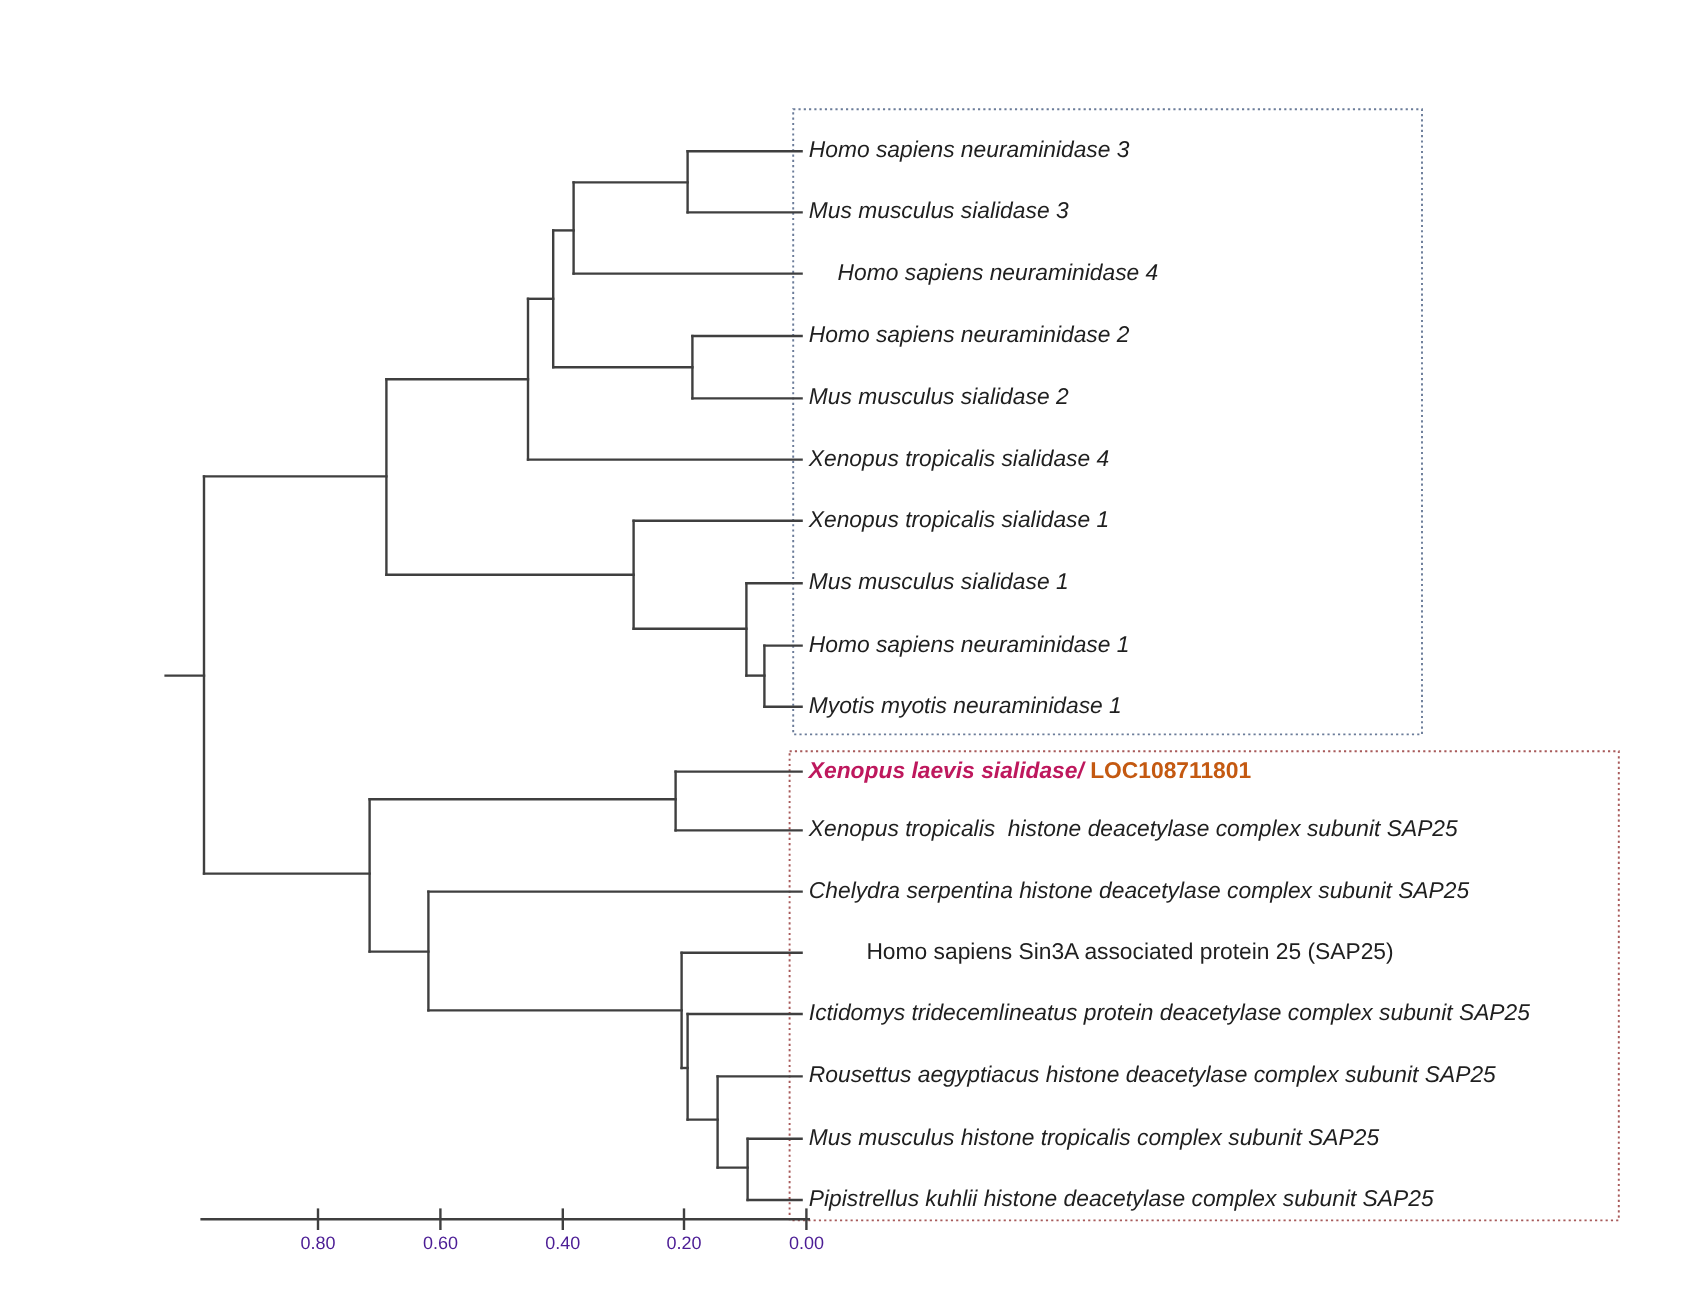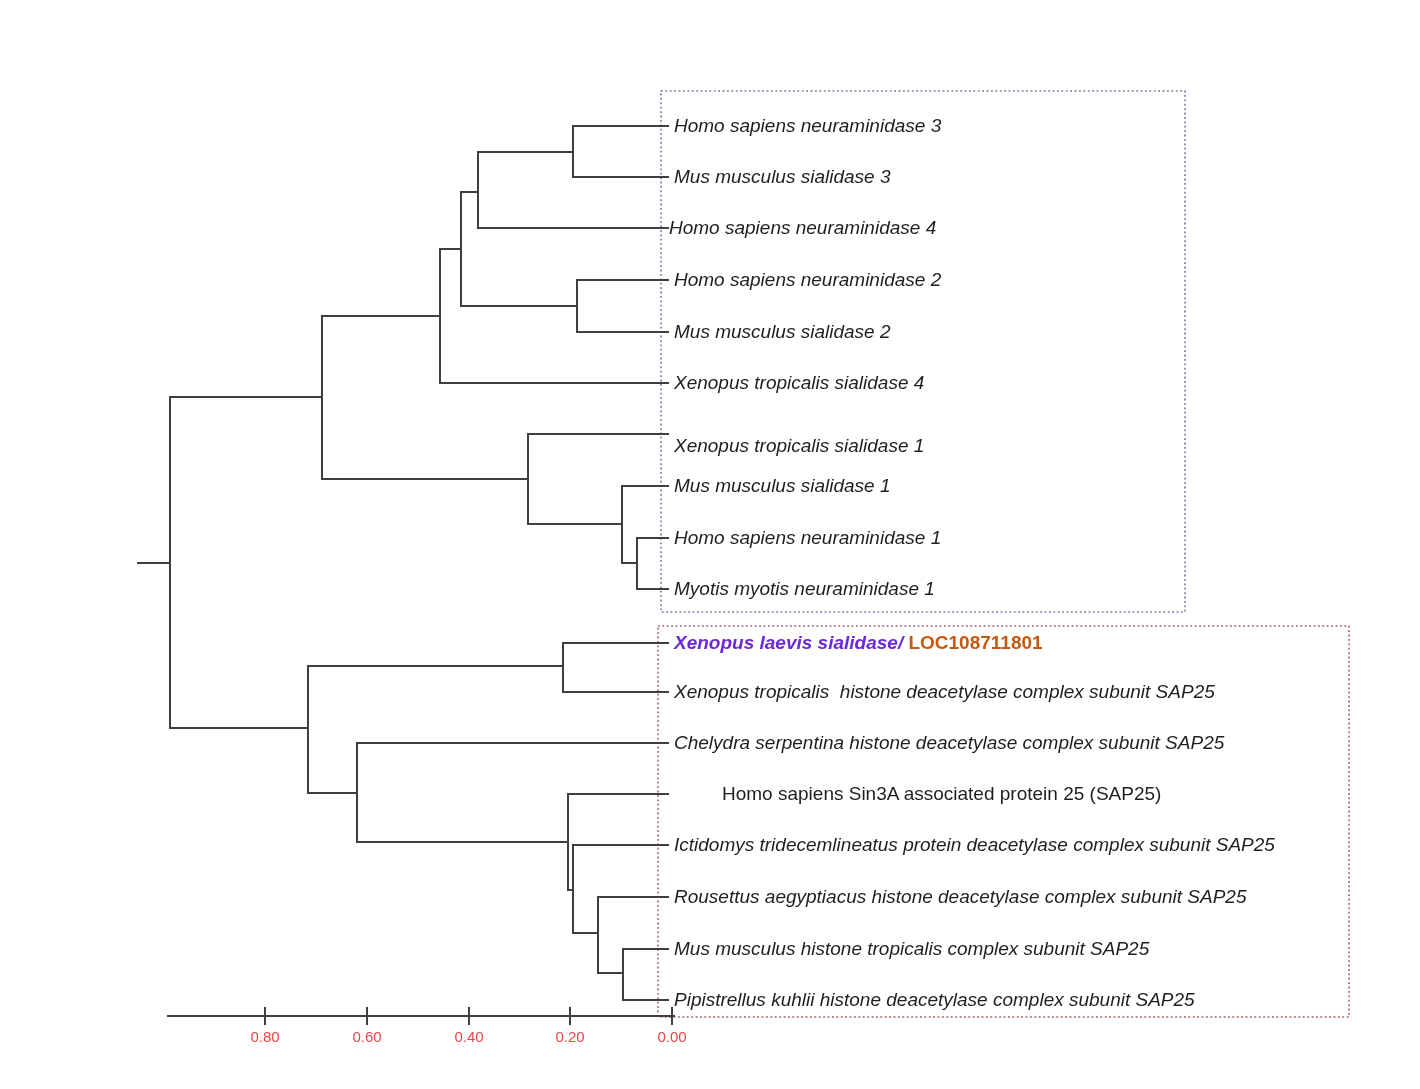--- a/index.html
+++ b/index.html
@@ -3,21 +3,21 @@
 <meta charset="utf-8">
 <style>
   html,body{margin:0;padding:0;background:#fff;}
   #figure{position:relative;width:1420px;height:1089px;background:#fff;overflow:hidden;
           font-family:"Liberation Sans","DejaVu Sans",sans-serif;}
   #tree-svg{position:absolute;left:0;top:0;}
   .leaf-label{position:absolute;white-space:pre;font-size:19px;font-style:italic;
               color:#1f1f1f;line-height:24px;transform:translateY(-12px);}
   .leaf-label.upright{font-style:normal;}
   .leaf-label b{font-weight:bold;}
-  .tick-label{position:absolute;font-size:15px;color:#ef4444;line-height:18px;
+  .tick-label{position:absolute;font-size:15px;color:#4c1d95;line-height:18px;
               transform:translateX(-50%);font-weight:400;}
 </style>
 </head>
 <body>
 
 <div id="figure">
   <svg id="tree-svg" width="1420" height="1089" viewBox="0 0 1420 1089">
     <g id="g-boxes">
         <rect x="661" y="91" width="524" height="521" fill="none" stroke="#6b7c99" stroke-width="1.6" stroke-dasharray="1.8 2.6"></rect>
         <rect x="658" y="626" width="691" height="391" fill="none" stroke="#a85a5a" stroke-width="1.6" stroke-dasharray="1.8 2.6"></rect>
@@ -81,29 +81,29 @@
         <line stroke="#3f3f3f" stroke-width="2" stroke-linecap="square" x1="265" y1="1008" x2="265" y2="1024"></line>
         <line stroke="#3f3f3f" stroke-width="2" stroke-linecap="square" x1="367" y1="1008" x2="367" y2="1024"></line>
         <line stroke="#3f3f3f" stroke-width="2" stroke-linecap="square" x1="469" y1="1008" x2="469" y2="1024"></line>
         <line stroke="#3f3f3f" stroke-width="2" stroke-linecap="square" x1="570" y1="1008" x2="570" y2="1024"></line>
         <line stroke="#3f3f3f" stroke-width="2" stroke-linecap="square" x1="672" y1="1008" x2="672" y2="1024"></line>
       </g>
   </svg>
   <div id="labels-layer">
       <div class="leaf-label" style="left: 674px; top: 126px;">Homo sapiens neuraminidase 3</div>
       <div class="leaf-label" style="left: 674px; top: 177px;">Mus musculus sialidase 3</div>
-      <div class="leaf-label" style="left: 669px; top: 228px;">Homo sapiens neuraminidase 4</div>
+      <div class="leaf-label" style="left: 698px; top: 228px;">Homo sapiens neuraminidase 4</div>
       <div class="leaf-label" style="left: 674px; top: 280px;">Homo sapiens neuraminidase 2</div>
       <div class="leaf-label" style="left: 674px; top: 332px;">Mus musculus sialidase 2</div>
       <div class="leaf-label" style="left: 674px; top: 383px; text-align: center;">Xenopus tropicalis sialidase 4</div>
-      <div class="leaf-label" style="left: 674px; top: 434px; margin-top: 12px;">Xenopus tropicalis sialidase 1</div>
+      <div class="leaf-label" style="left: 674px; top: 434px;">Xenopus tropicalis sialidase 1</div>
       <div class="leaf-label" style="left: 674px; top: 486px;">Mus musculus sialidase 1</div>
       <div class="leaf-label" style="left: 674px; top: 538px;">Homo sapiens neuraminidase 1</div>
       <div class="leaf-label" style="left: 674px; top: 589px;">Myotis myotis neuraminidase 1</div>
-      <div class="leaf-label" style="left: 674px; top: 643px;"><b style="font-style: italic; color: #6d28d9;">Xenopus laevis sialidase/</b><b style="font-style: normal; color: rgb(196, 89, 17);"> LOC108711801</b></div>
+      <div class="leaf-label" style="left: 674px; top: 643px;"><b style="font-style: italic; color: #be185d;">Xenopus laevis sialidase/</b><b style="font-style: normal; color: rgb(196, 89, 17);"> LOC108711801</b></div>
       <div class="leaf-label" style="left: 674px; top: 692px;">Xenopus tropicalis  histone deacetylase complex subunit SAP25</div>
       <div class="leaf-label" style="left: 674px; top: 743px;">Chelydra serpentina histone deacetylase complex subunit SAP25</div>
       <div class="leaf-label upright" style="left: 674px; top: 794px; margin-left: 48px;">Homo sapiens Sin3A associated protein 25 (SAP25)</div>
       <div class="leaf-label" style="left: 674px; top: 845px;">Ictidomys tridecemlineatus protein deacetylase complex subunit SAP25</div>
       <div class="leaf-label" style="left: 674px; top: 897px;">Rousettus aegyptiacus histone deacetylase complex subunit SAP25</div>
       <div class="leaf-label" style="left: 674px; top: 949px;">Mus musculus histone tropicalis complex subunit SAP25</div>
       <div class="leaf-label" style="left: 674px; top: 1000px;">Pipistrellus kuhlii histone deacetylase complex subunit SAP25</div>
     </div>
   <div id="ticks-layer">
       <div class="tick-label" style="left: 265px; top: 1028px;">0.80</div>

